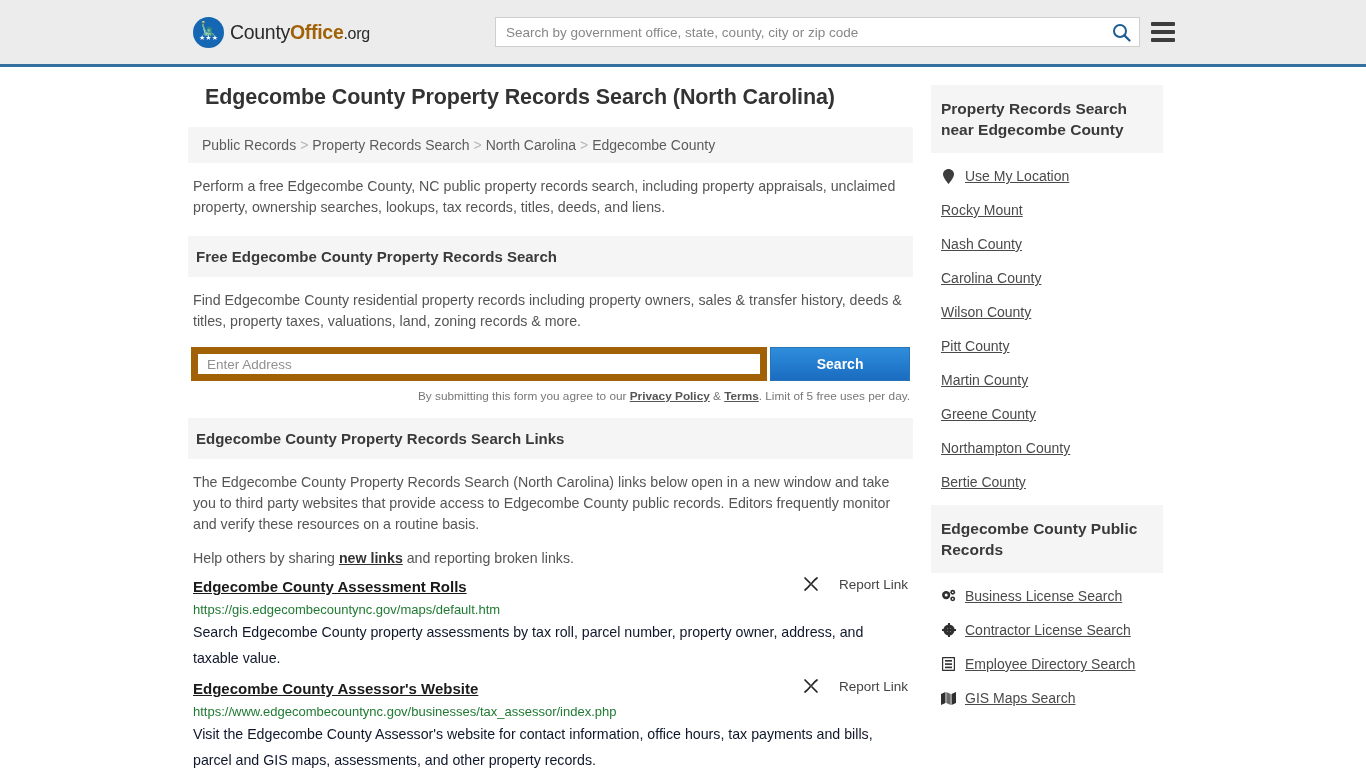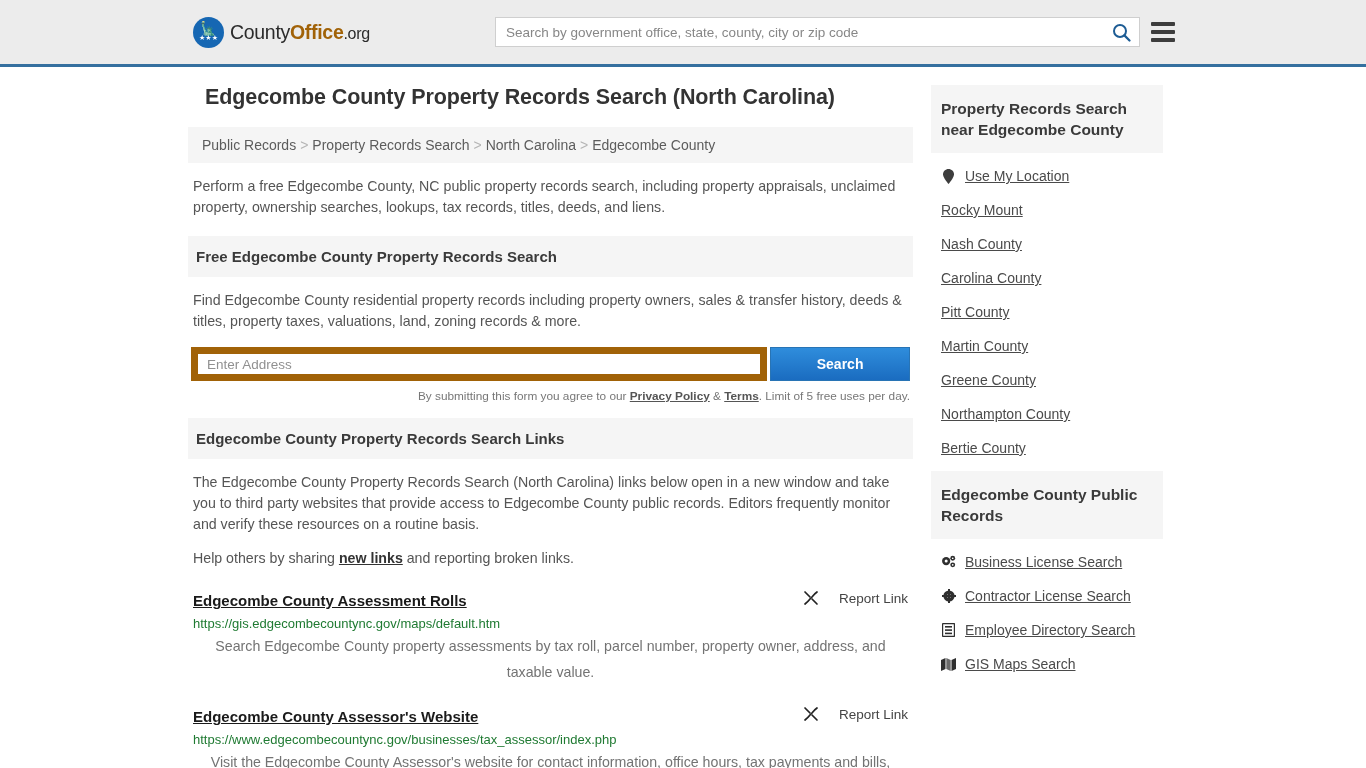--- a/index.html
+++ b/index.html
@@ -167,21 +167,21 @@
     color: #777;
     margin-top: 8px;
     padding-right: 3px;
   }
   .fineprint a { color: #555; text-decoration: underline; font-weight: bold; }
 
   .para { font-size: 14.2px; line-height: 21px; color: #555; margin: 13px 0 0 0; padding: 0 5px; }
   .para a { color: #333; text-decoration: underline; font-weight: bold; }
 
   
-  .link-entry { margin-top: 21px; padding: 0 5px; }
+  .link-entry { margin-top: 7px; padding: 0 5px; }
   .link-top {
     display: flex;
     align-items: baseline;
     justify-content: space-between;
   }
   .link-title {
     font-size: 15px;
     font-weight: bold;
     color: #1a1a1a;
     text-decoration: underline;
@@ -194,23 +194,22 @@
   }
   .link-url {
     color: #1f7a32;
     font-size: 13px;
     margin-top: 7px;
     word-break: break-all;
   }
   .link-desc {
     font-size: 14.2px;
     line-height: 26px;
-    color: #737373;
+    color: #0f172a;
     margin-top: 2px;
-    text-align: center;
   }
 
   
   .side-panel { margin-bottom: 6px; }
   .side-head {
     background: #f5f5f5;
     padding: 13px 10px;
     font-size: 15.5px;
     font-weight: bold;
     color: #3a3a3a;
@@ -340,20 +339,23 @@
             <div class="side-item">
               <a href="#">Rocky Mount</a>
             </div>
             <div class="side-item">
               <a href="#">Nash County</a>
             </div>
             <div class="side-item">
               <a href="#">Carolina County</a>
             </div>
             <div class="side-item">
+              <a href="#">Wilson County</a>
+            </div>
+            <div class="side-item">
               <a href="#">Pitt County</a>
             </div>
             <div class="side-item">
               <a href="#">Martin County</a>
             </div>
             <div class="side-item">
               <a href="#">Greene County</a>
             </div>
             <div class="side-item">
               <a href="#">Northampton County</a>

